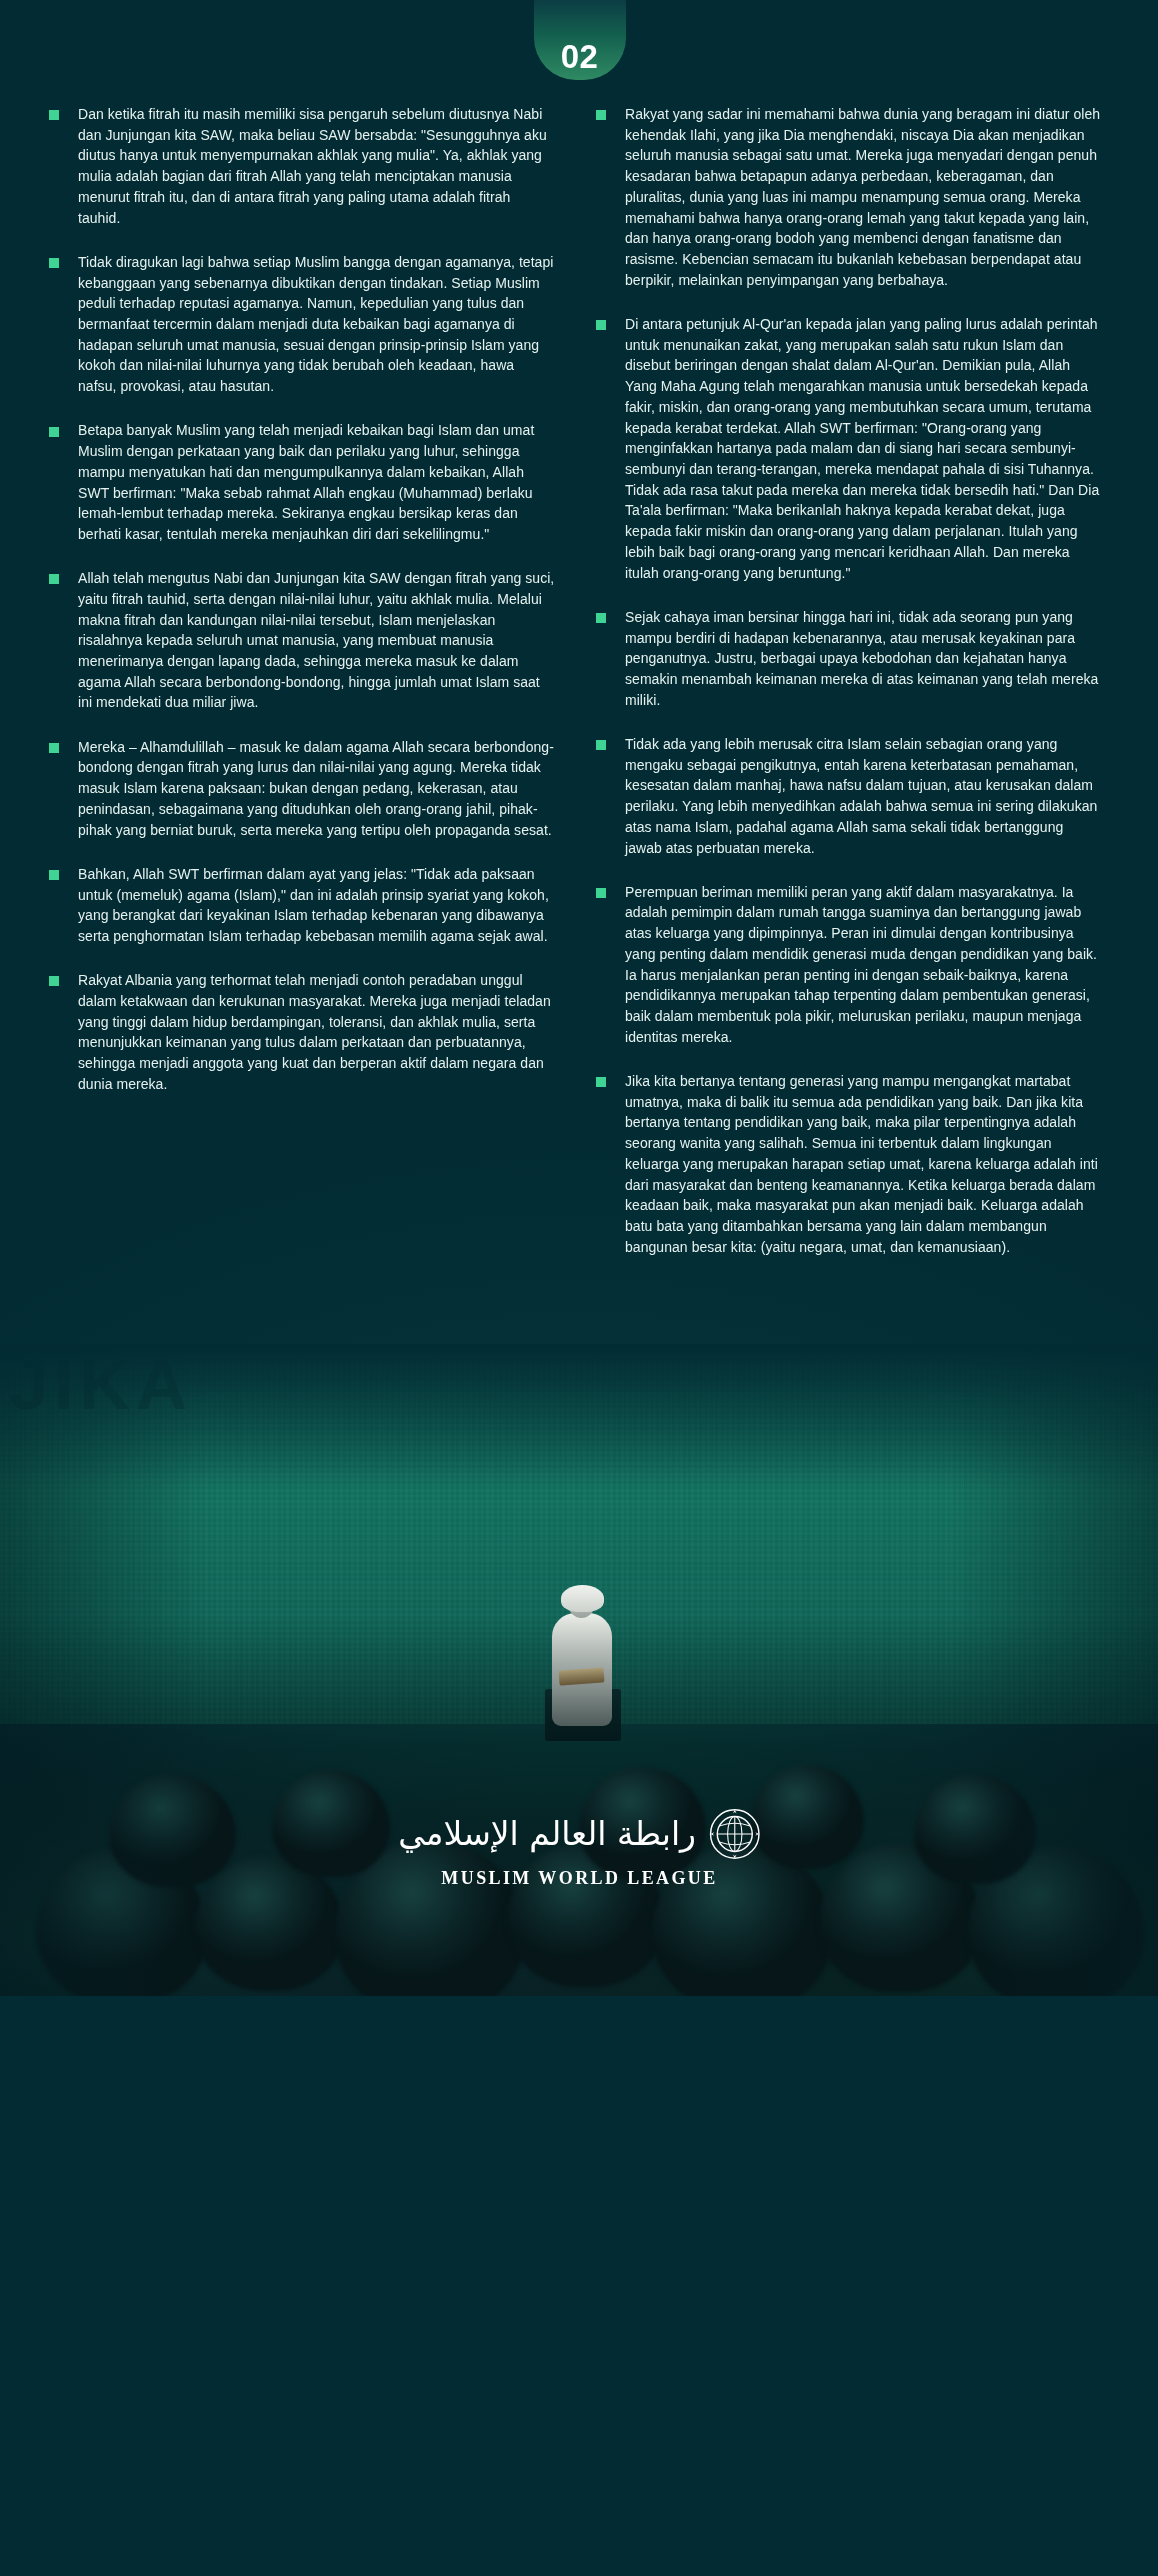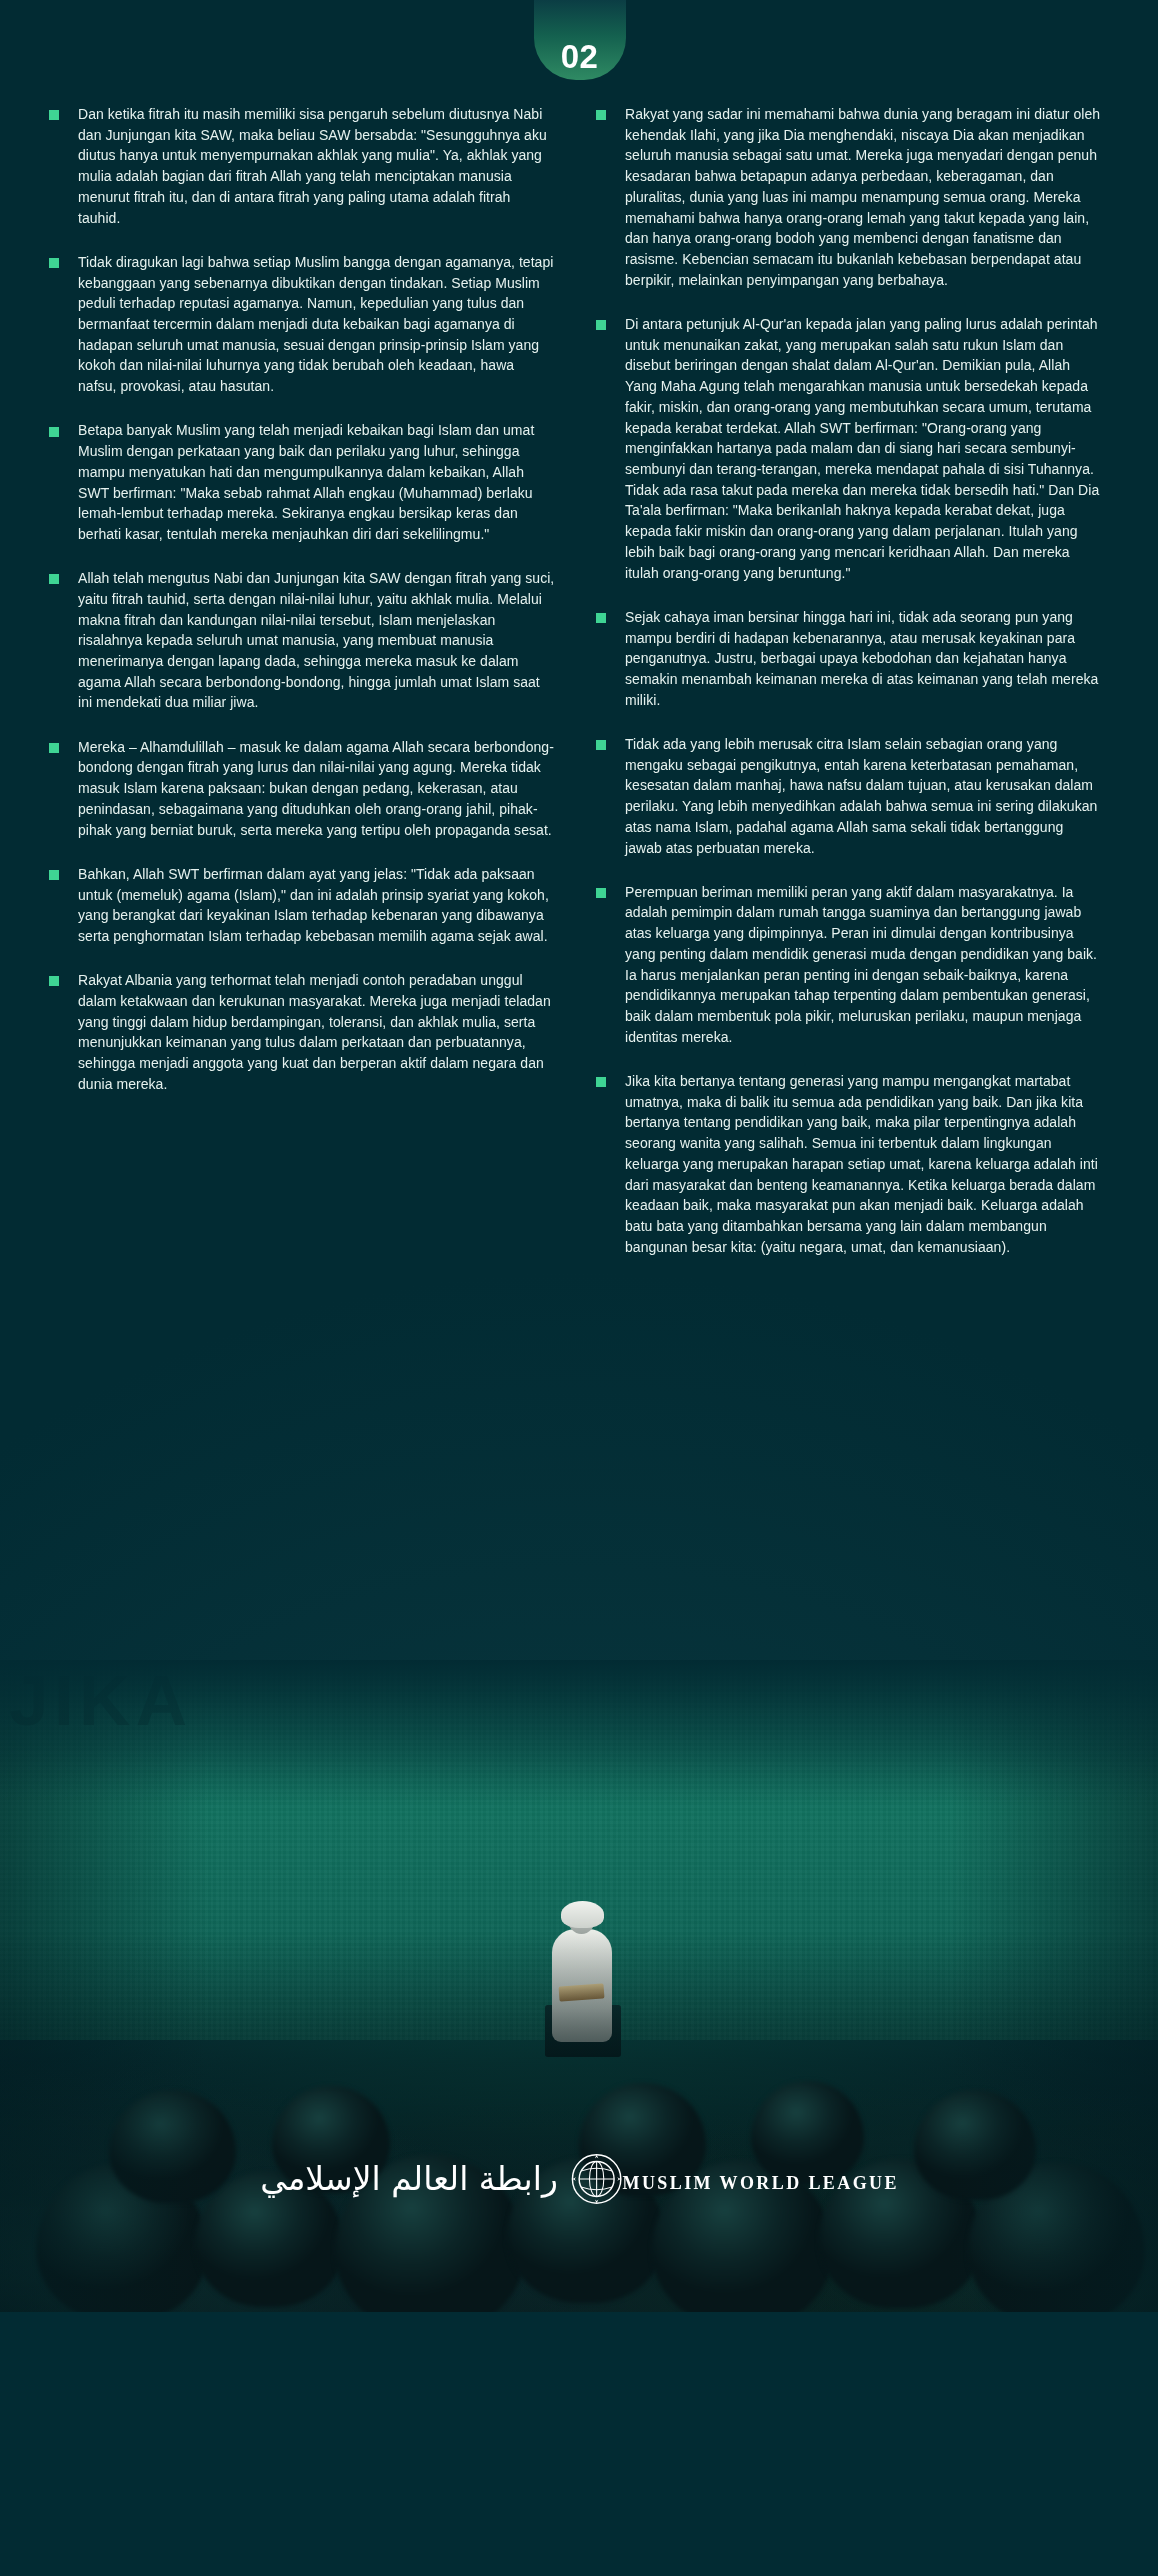--- a/index.html
+++ b/index.html
@@ -10,21 +10,21 @@
   }
 
   body {
     font-family: "Liberation Sans", sans-serif;
     position: relative;
   }
 
   .page {
     position: relative;
     width: 1159px;
-    height: 2312px;
+    height: 1996px;
     overflow: hidden;
     background:
       radial-gradient(120% 60% at 50% 100%, #0b5a4e 0%, #06323a 45%, #022b33 75%),
       #022b33;
   }
 
   
   .photo {
     position: absolute;
     left: 0;
@@ -179,21 +179,21 @@
   }
 
   
   .footer-logo {
     position: absolute;
     left: 50%;
     transform: translateX(-50%);
     bottom: 107px;
     z-index: 5;
     display: flex;
-    flex-direction: row;
+    flex-direction: column;
     align-items: center;
     text-align: center;
   }
   .logo-row {
     display: flex;
     align-items: center;
     gap: 12.7px;
   }
   .logo-arabic {
     color: #ffffff;

